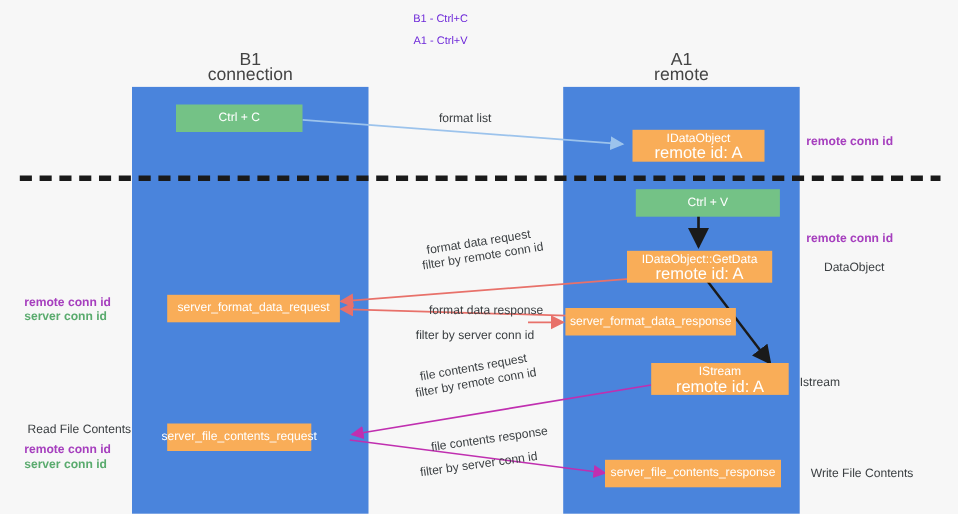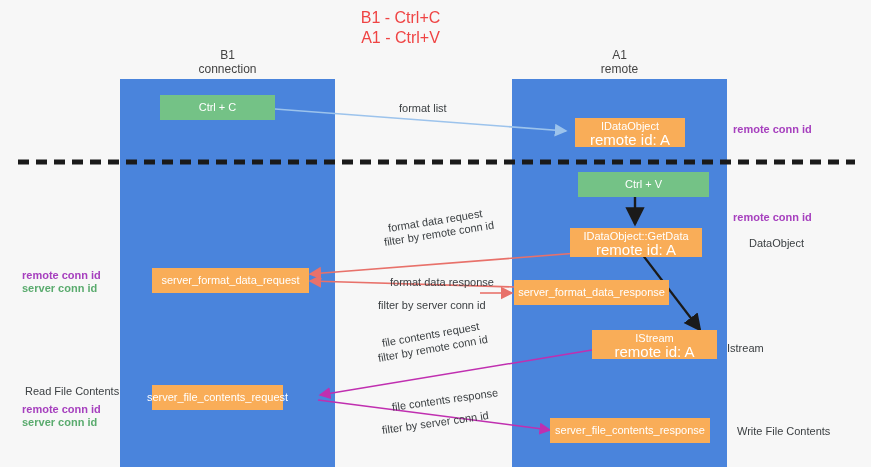--- a/index.html
+++ b/index.html
@@ -11,28 +11,28 @@
     overflow:hidden;
     position:relative;
   }
   #stage{position:absolute;left:0;top:0;width:871px;height:467px;}
   .lane{position:absolute;background:#4a84dc;}
   .lane-b1{left:120px;top:79px;width:215px;height:388px;}
   .lane-a1{left:512px;top:79px;width:215px;height:388px;}
 
   .lane-title{
     position:absolute;text-align:center;width:215px;
-    font-size:12px;line-height:14px;color:#444;
+    font-size:16px;line-height:14px;color:#444;
   }
   .lane-title .l1{display:block;}
   .lane-title .l2{display:block;}
 
   .title{
     position:absolute;left:0;top:8px;width:801px;text-align:center;
-    font-size:16px;line-height:20px;color:#ef4444;
+    font-size:10px;line-height:20px;color:#6d28d9;
   }
 
   .box{
     position:absolute;box-sizing:border-box;
     color:#fff;font-size:11px;line-height:13px;
     display:flex;flex-direction:column;align-items:center;justify-content:center;
     text-align:center;padding:2px 12px;
   }
   .box .l2{font-size:15px;}
   .green{background:#74c286;}
@@ -105,21 +105,21 @@
 
     <line x1="592" y1="350" x2="320" y2="395" stroke="#c02fb0" stroke-width="1.5" marker-end="url(#ar-mag)"></line>
 
     <line x1="318" y1="400" x2="550" y2="430" stroke="#c02fb0" stroke-width="1.5" marker-end="url(#ar-mag)"></line>
   </svg>
 
   <div class="box green" style="left:160px;top:95px;width:115px;height:25px;">
     <span>Ctrl + C</span>
   </div>
 
-  <div class="box orange" style="left:575px;top:118px;width:110px;height:29px;">
+  <div class="box orange" style="left:575px;top:118px;width:120px;height:29px;">
     <span>IDataObject</span>
     <span class="l2">remote id: A</span>
   </div>
 
   <div class="box green" style="left:578px;top:172px;width:131px;height:25px;">
     <span>Ctrl + V</span>
   </div>
 
   <div class="box orange" style="left:570px;top:228px;width:132px;height:29px;">
     <span>IDataObject::GetData</span>

